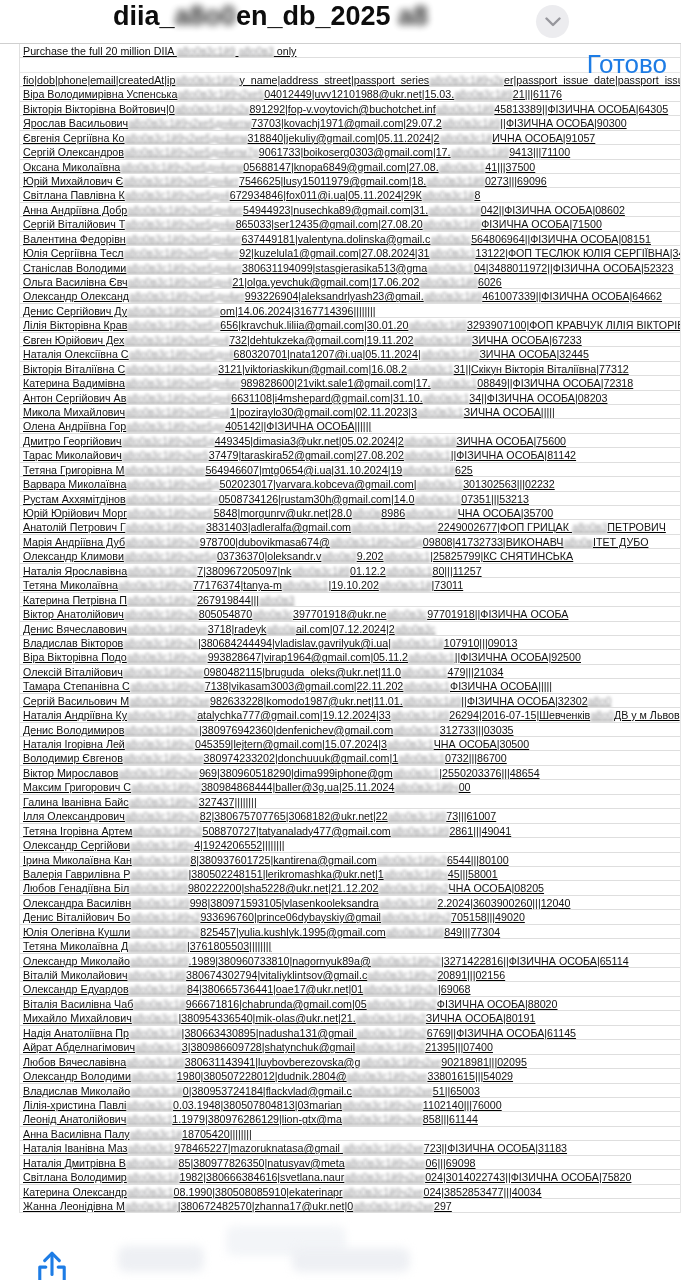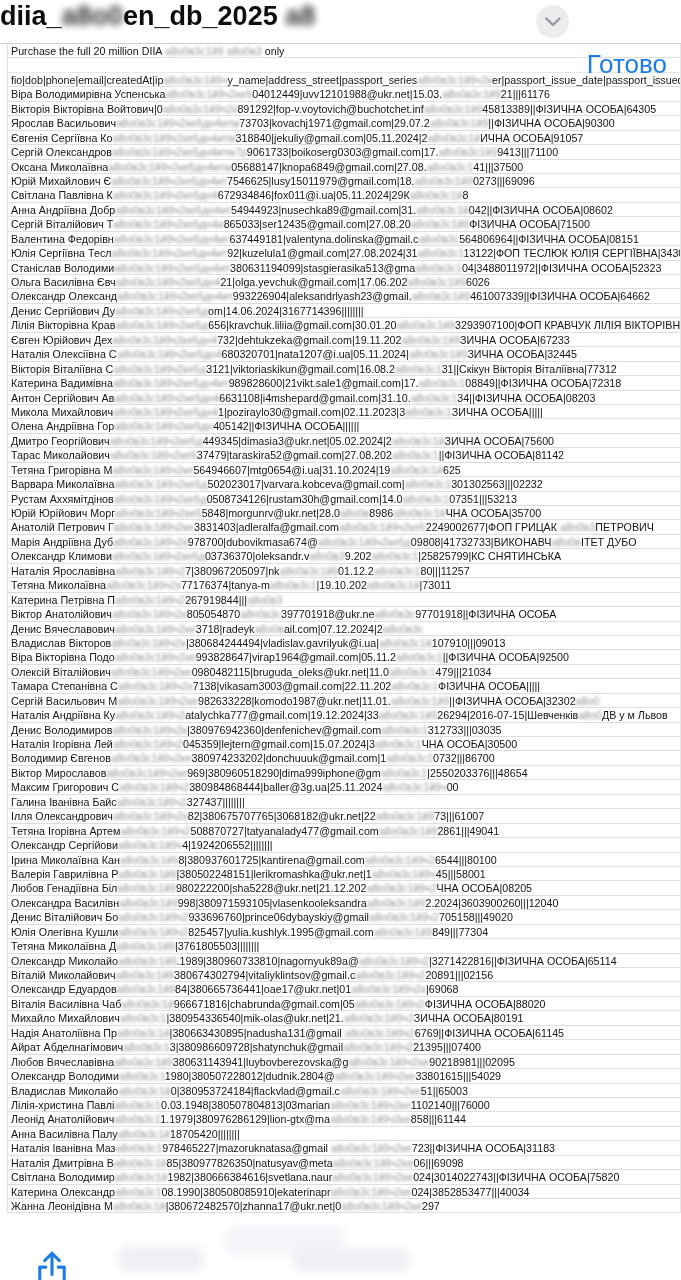--- a/index.html
+++ b/index.html
@@ -1,32 +1,32 @@
 <!DOCTYPE html>
 <html><head>
 <meta charset="utf-8">
 <style>
   html,body{margin:0;padding:0;}
   body{width:681px;height:1280px;overflow:hidden;background:#fff;position:relative;
        font-family:"Liberation Sans","DejaVu Sans",sans-serif;}
 
   
   .titlebar{position:absolute;top:0;left:0;width:681px;height:43px;background:#fff;z-index:5;}
-  .page-title{position:absolute;left:0;right:140px;top:1px;
+  .page-title{position:absolute;left:0;right:140px;top:1px;text-align:center;
       font-size:27px;font-weight:bold;color:#0d0d0d;white-space:nowrap;}
   .page-title .blur{filter:blur(3.5px);opacity:.85;}
   .chevron-btn{position:absolute;right:112px;top:5px;width:33px;height:33px;border-radius:50%;
       background:#ececef;display:flex;align-items:center;justify-content:center;}
   .done-btn{position:absolute;right:14px;top:3px;font-size:26px;color:#1d7ce5;
       background:none;border:none;padding:0;font-family:inherit;cursor:pointer;margin-top:46px;}
 
   
   .doc{position:absolute;top:43px;left:0;width:681px;height:1199px;overflow:hidden;
       border-top:1px solid #cfcfcf;}
-  .doc-inner{margin-left:7px;border-left:1px solid #e0e0e0;border-right:1px solid #e6e6e6;}
+  .doc-inner{margin-left:19px;border-left:1px solid #e0e0e0;border-right:1px solid #e6e6e6;text-decoration:underline;}
   .row{height:14.45px;line-height:14.6px;font-size:10.7px;color:#141414;
       white-space:nowrap;overflow:hidden;border-bottom:1px solid #dedede;
       box-sizing:border-box;padding-left:3px;letter-spacing:0;}
   .row .blur{filter:blur(1.7px);opacity:.62;color:#4e4e52;}
   .row.spacer{border-bottom:1px solid #e7e7e7;}
 
   
   .bottombar{position:absolute;top:1242px;left:0;width:681px;height:38px;background:#fff;z-index:5;}
   .share-btn{position:absolute;left:32px;top:8px;width:40px;height:44px;background:none;border:none;padding:0;cursor:pointer;}
   .blur-pill{position:absolute;border-radius:8px;background:#eef0f4;filter:blur(4px);}

